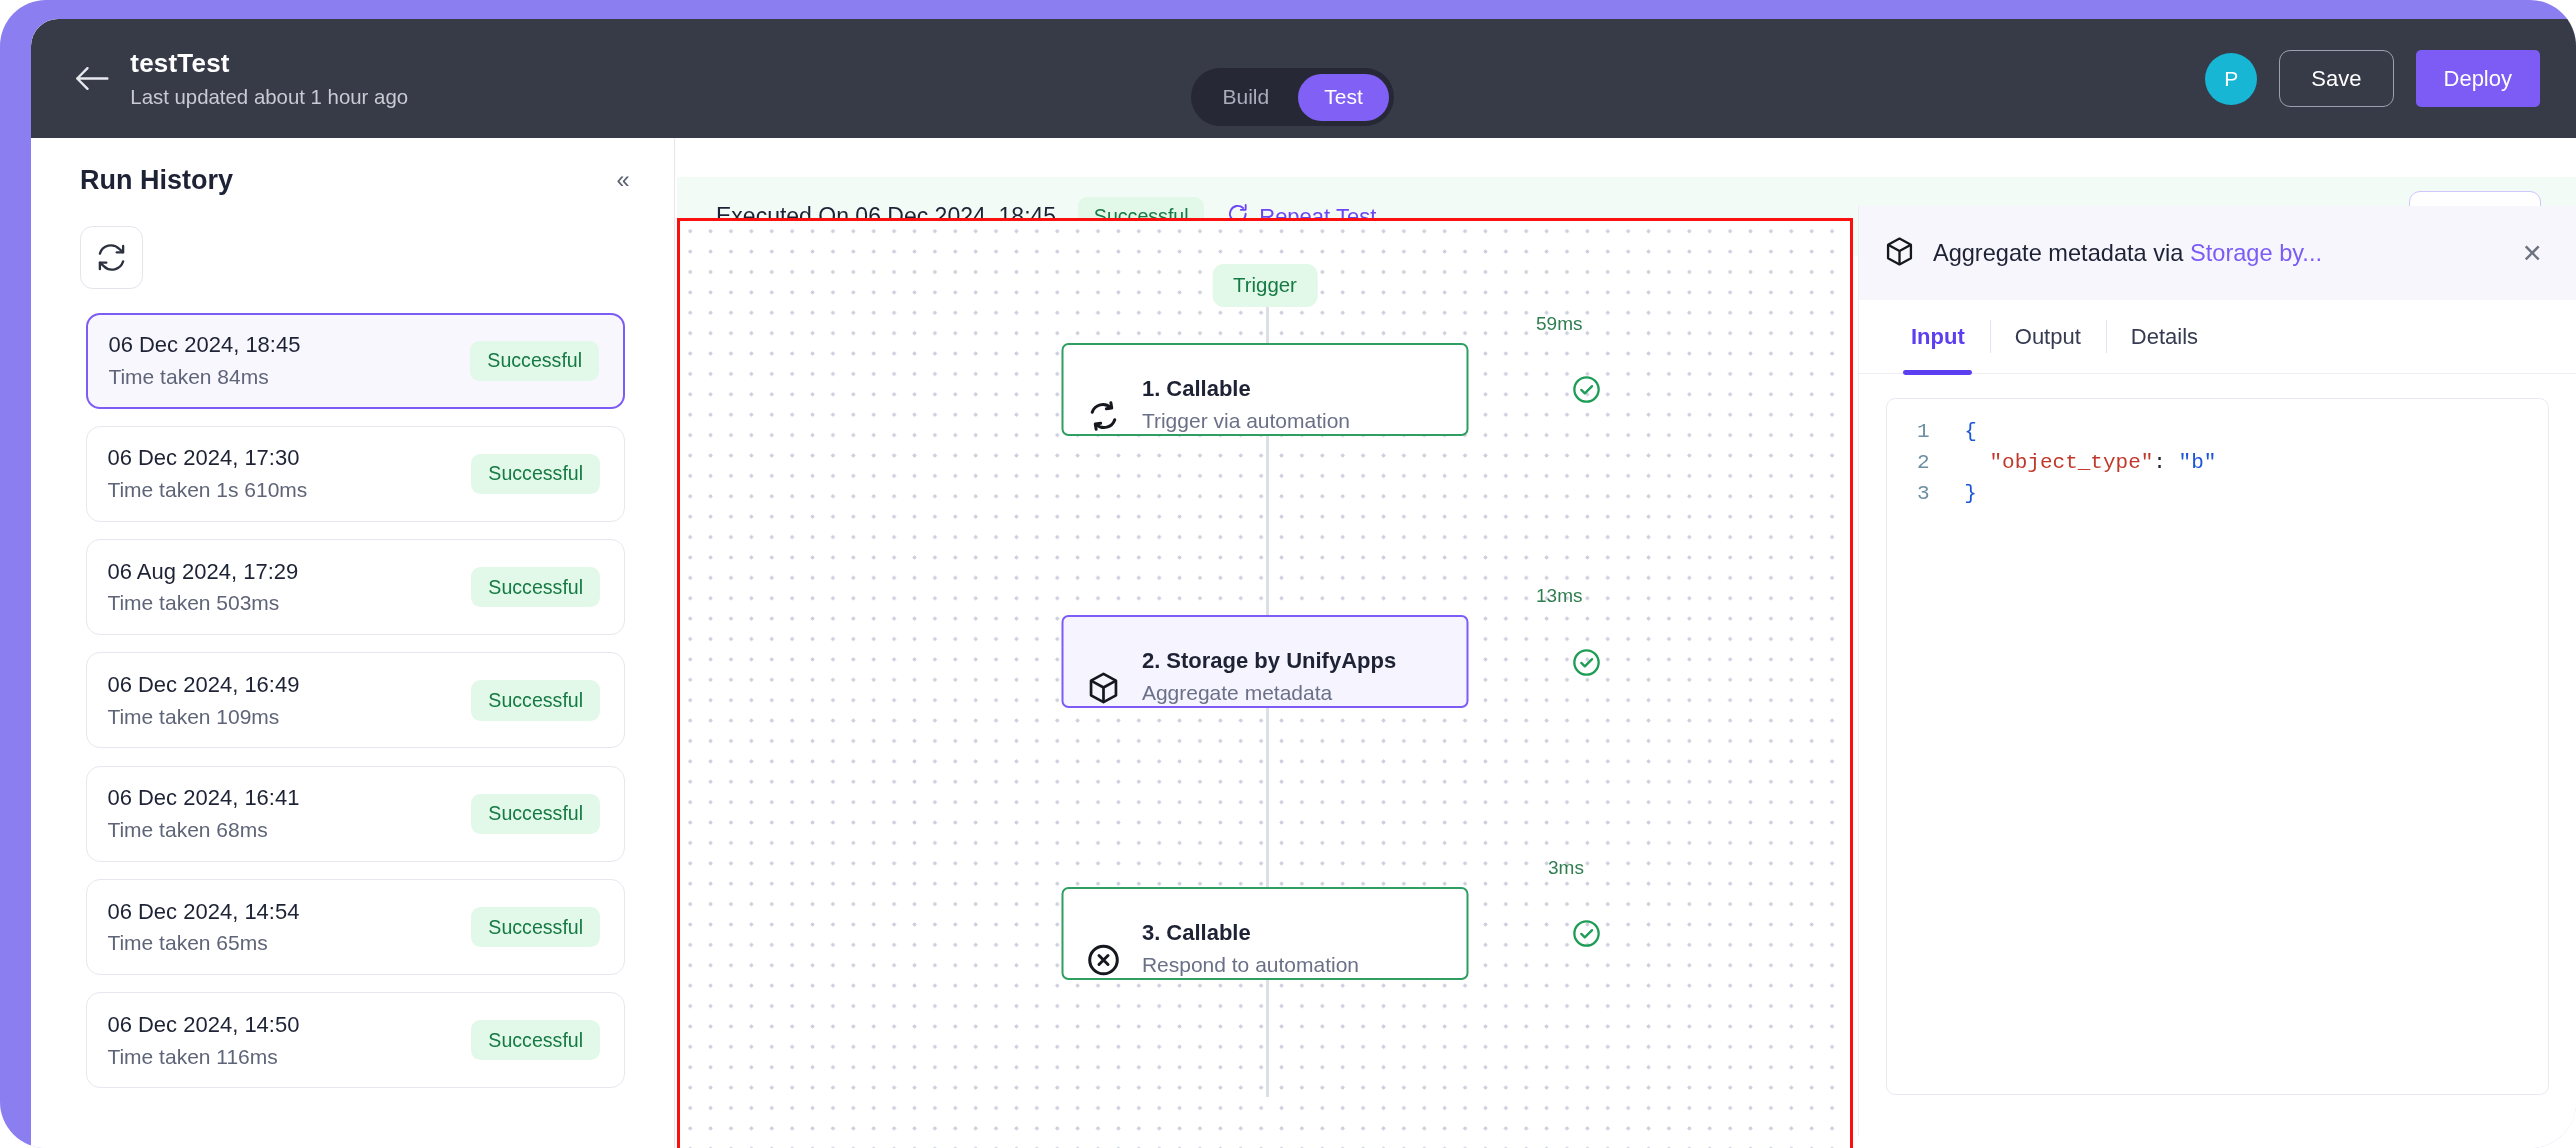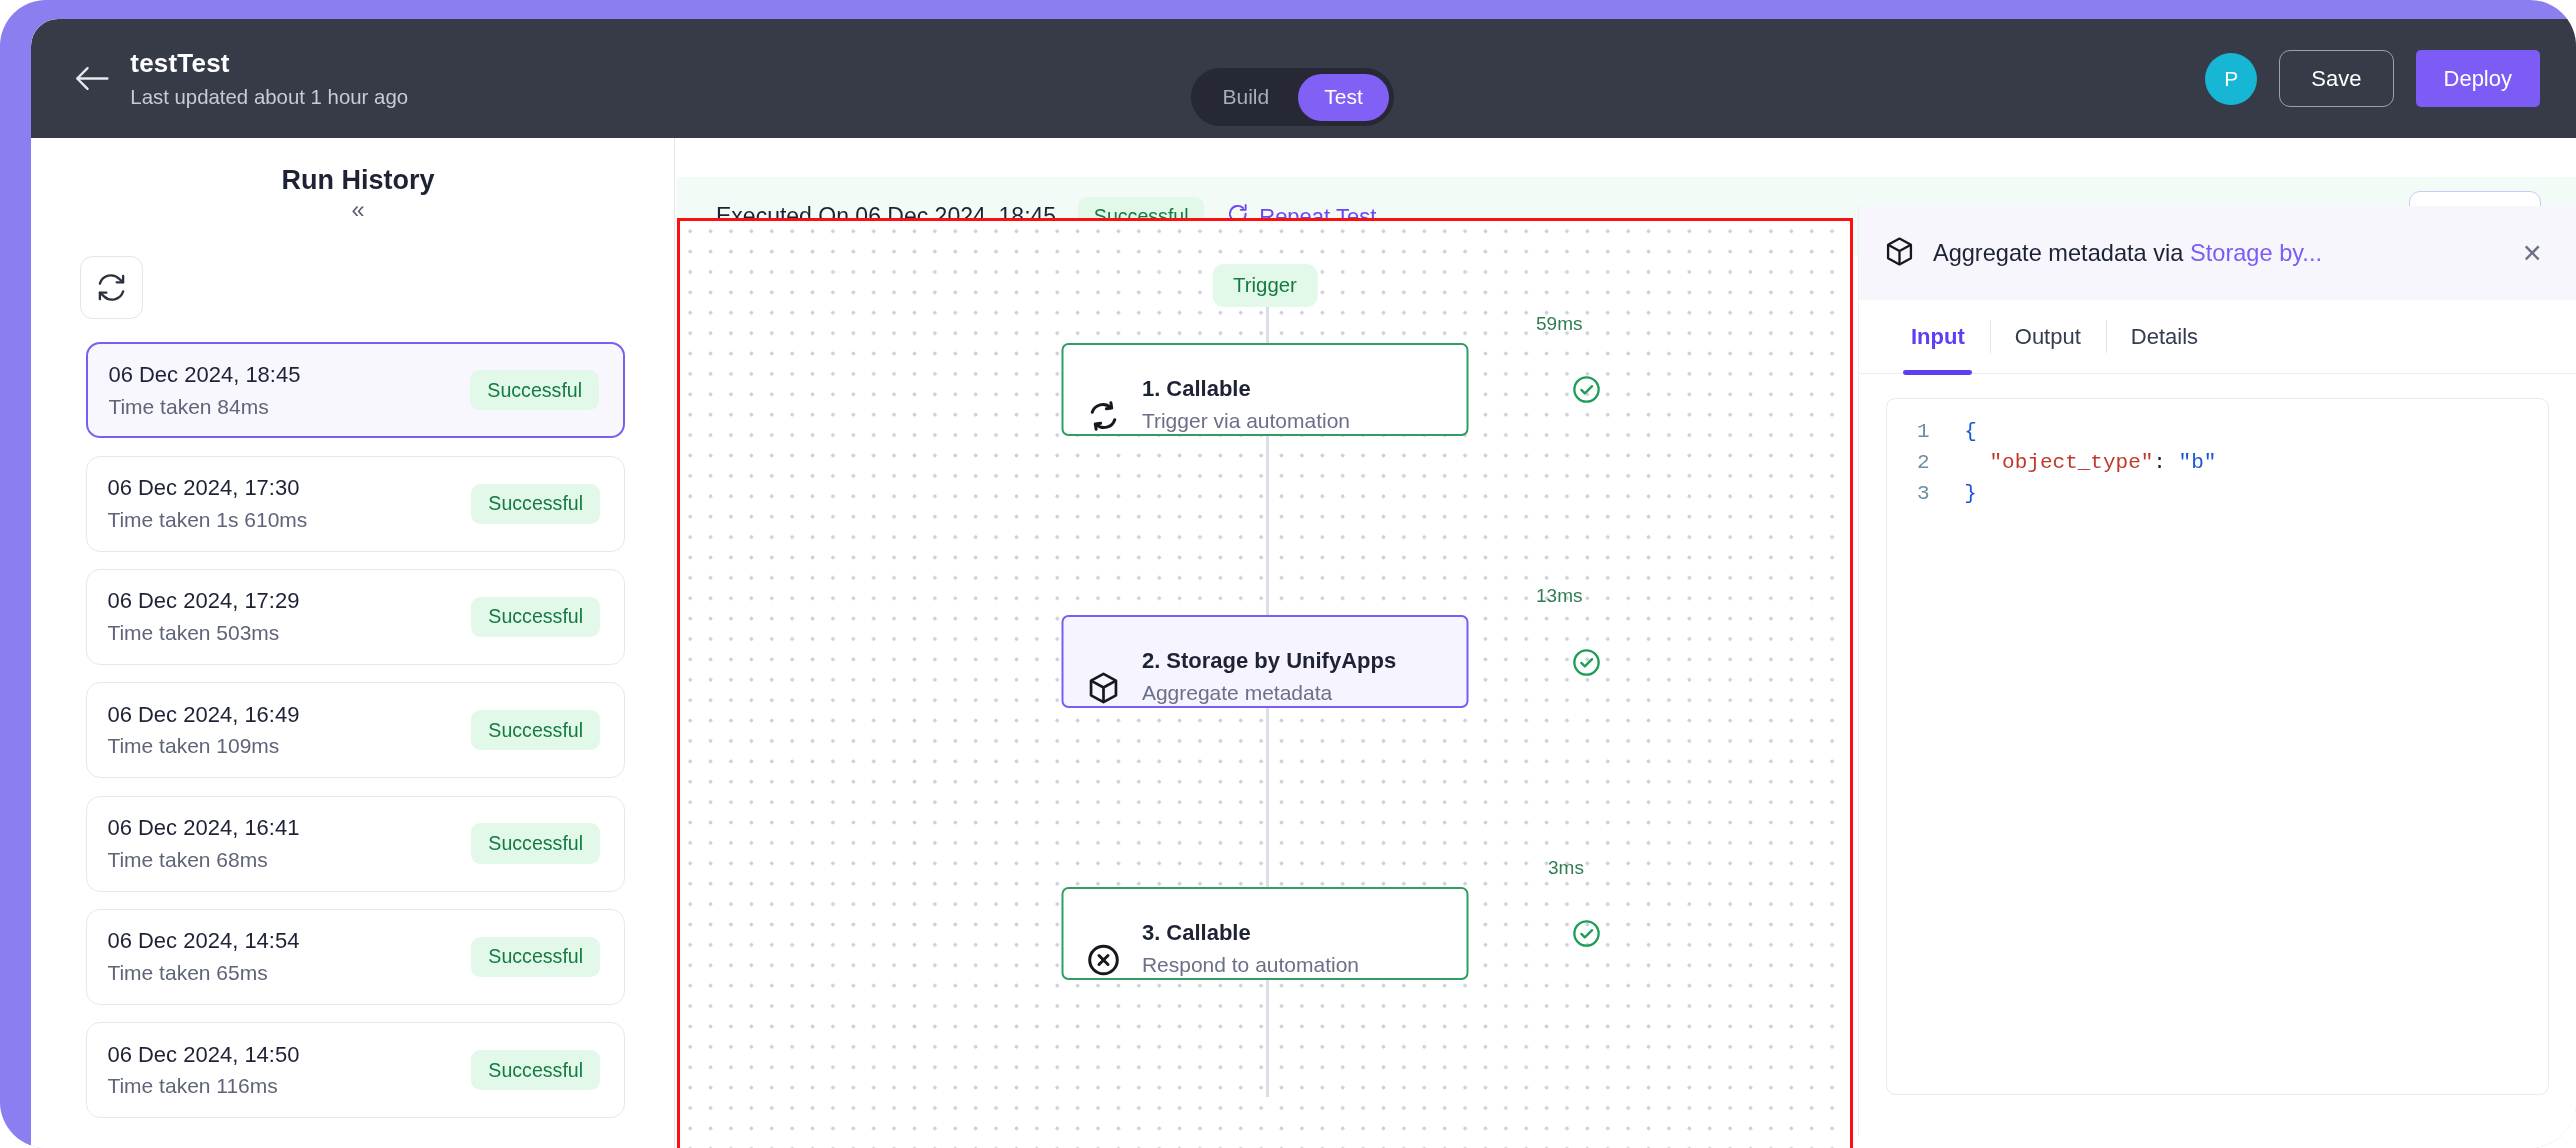--- a/index.html
+++ b/index.html
@@ -134,21 +134,20 @@
   .sidebar {
     position: absolute;
     left: 0; top: 119px;
     width: 644px; height: 1010px;
     background: #ffffff;
     border-right: 1.6px solid #e6e7ee;
   }
   .sidebar-head {
     display: flex; align-items: center; justify-content: space-between;
     padding: 27px 38px 0 49px;
-    flex-direction: column;
   }
   .sidebar-title {
     font-size: 27px;
     font-weight: bold;
     color: #1d2235;
   }
   .collapse-btn {
     font-size: 23.6px;
     color: #5b6072;
     cursor: pointer;
@@ -484,21 +483,21 @@
           </div>
           <div class="run-item">
             <div>
               <div class="run-date">06 Dec 2024, 17:30</div>
               <div class="run-time">Time taken 1s 610ms</div>
             </div>
             <div class="badge-success">Successful</div>
           </div>
           <div class="run-item">
             <div>
-              <div class="run-date">06 Dec 2024, 17:29</div>
+              <div class="run-date">06 Aug 2024, 17:29</div>
               <div class="run-time">Time taken 503ms</div>
             </div>
             <div class="badge-success">Successful</div>
           </div>
           <div class="run-item">
             <div>
               <div class="run-date">06 Dec 2024, 16:49</div>
               <div class="run-time">Time taken 109ms</div>
             </div>
             <div class="badge-success">Successful</div>

